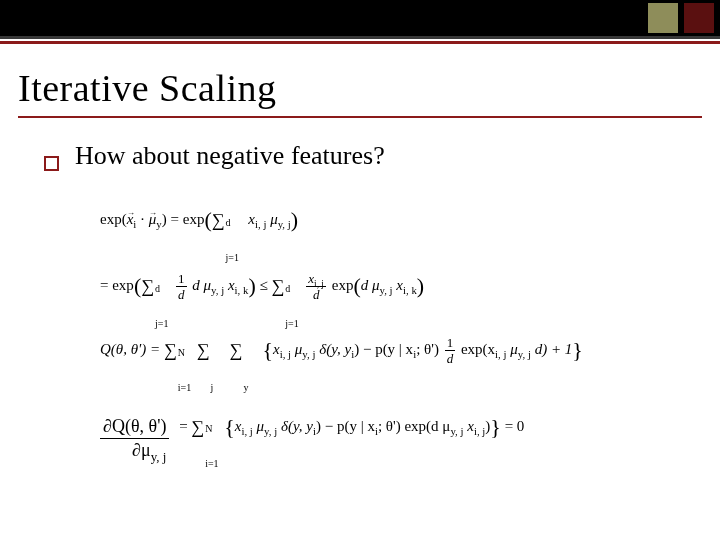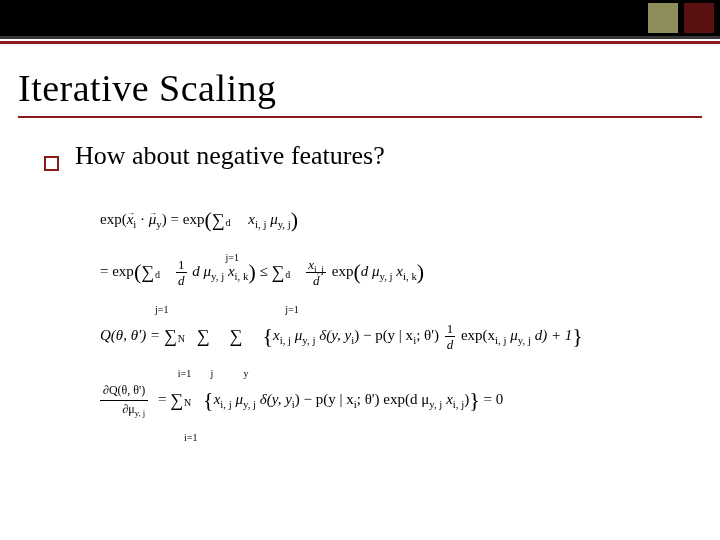--- a/index.html
+++ b/index.html
@@ -77,21 +77,21 @@
     margin: 28px 0 0 56px;
     font-size: 15px;
     line-height: 1.9;
     font-family: "Times New Roman", Times, serif;
   }
   .eq-line {
     margin-bottom: 22px;
     white-space: nowrap;
   }
   .eq-line.tight {
-    margin-bottom: 10px;
+    margin-bottom: 24px;
   }
   .big-paren {
     font-size: 22px;
     vertical-align: -3px;
   }
   .big-brace {
     font-size: 22px;
     vertical-align: -3px;
   }
   sub, sup {
@@ -113,22 +113,23 @@
   }
   .inline-frac .den {
     display: block;
     padding: 1px 2px 0 2px;
   }
   .lead-frac {
     display: inline-block;
     text-align: center;
     vertical-align: middle;
     line-height: 1.1;
-    font-size: 12px;
+    font-size: 18px;
     margin-right: 6px;
+    margin-top: 24px;
   }
   .lead-frac .num {
     display: block;
     padding: 0 3px 2px 3px;
     border-bottom: 1px solid #000;
   }
   .lead-frac .den {
     display: block;
     padding: 2px 3px 0 3px;
     text-align: right;

